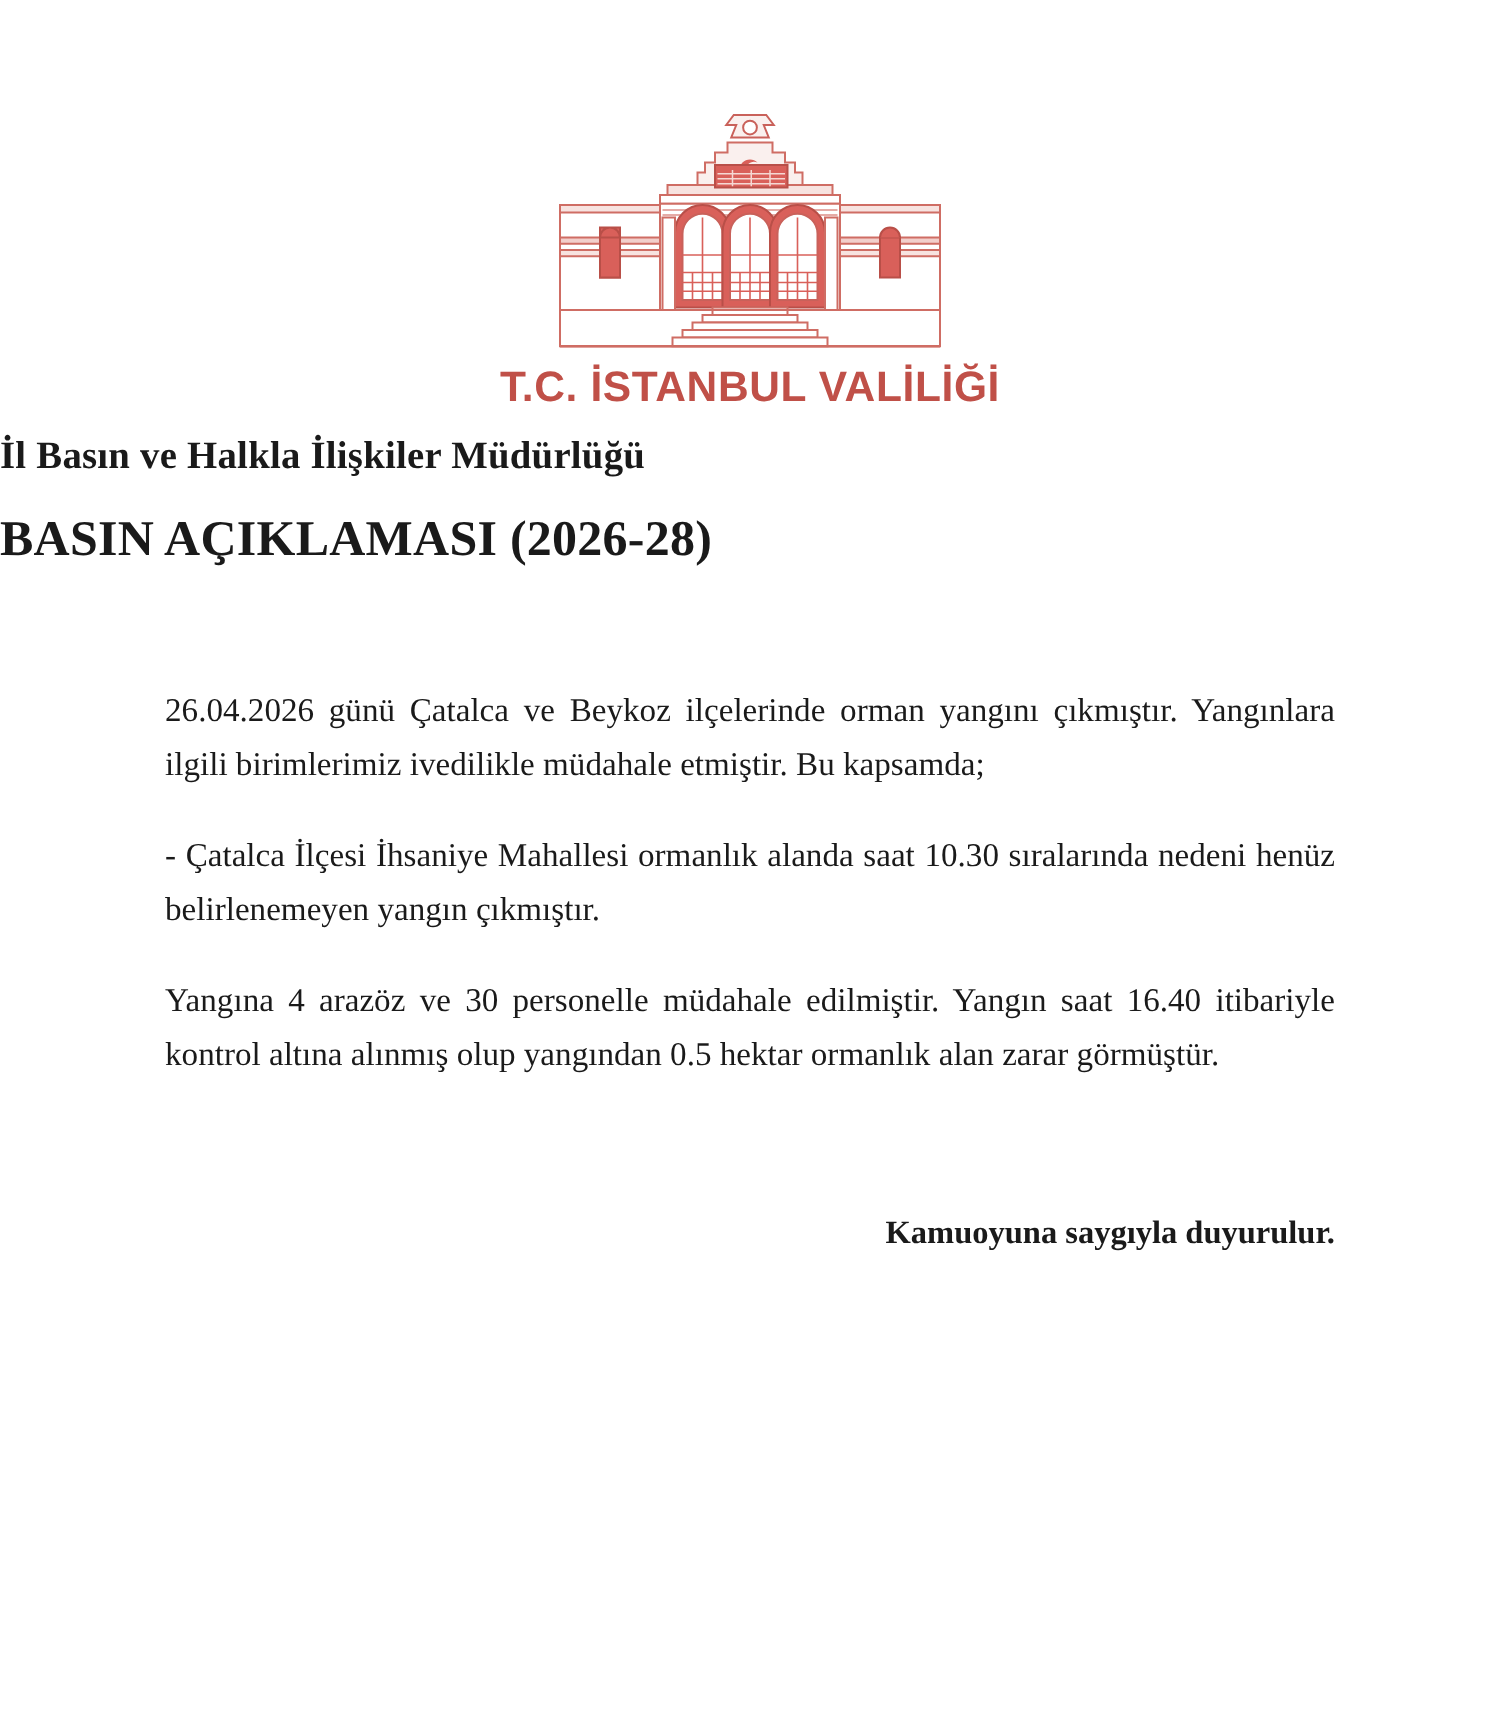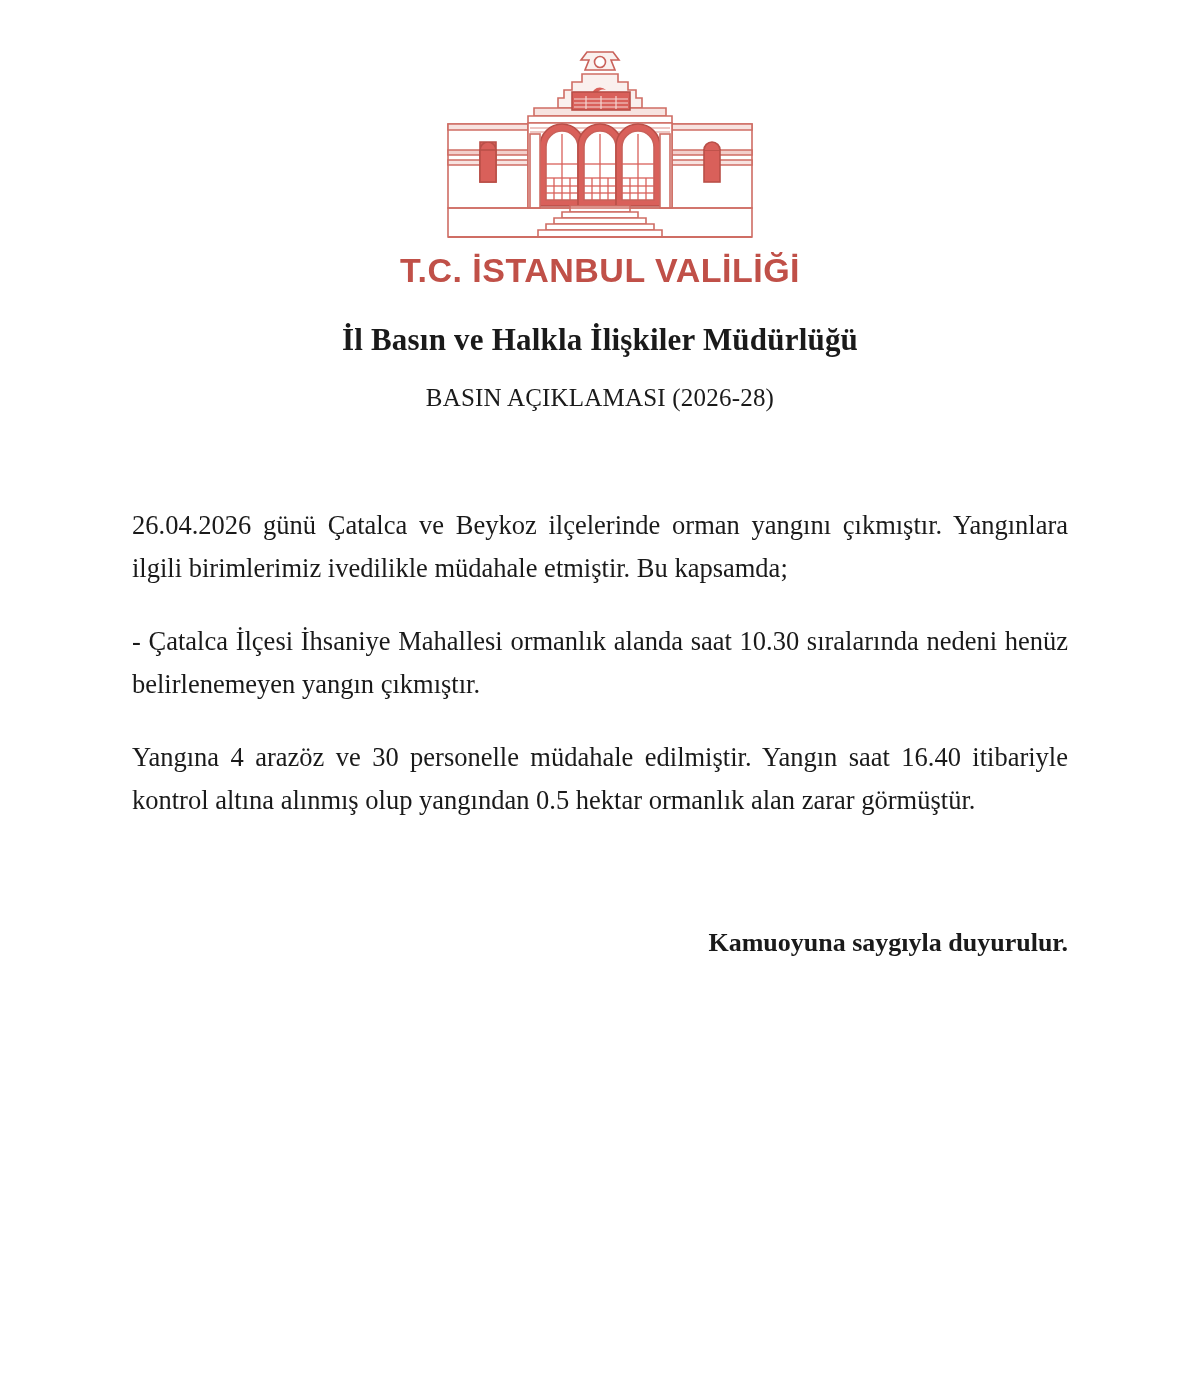--- a/index.html
+++ b/index.html
@@ -24,52 +24,53 @@
     box-sizing: border-box;
   }
 
   
   .logo-block {
     width: 100%;
     padding-top: 46px;
     display: flex;
     flex-direction: column;
     align-items: center;
+    margin-top: 40px;
   }
   .logo-emblem {
     width: 340px;
     height: 205px;
     display: block;
   }
   .logo-wordmark {
     margin-top: 2px;
     font-family: "Liberation Sans", "DejaVu Sans", sans-serif;
     font-size: 34px;
     font-weight: 600;
     letter-spacing: 0.5px;
     color: #c05048;
     line-height: 1;
     white-space: nowrap;
   }
 
   
   .headings {
-    margin-top: 34px;
-    text-align: center;
+    margin-top: 18px;
+    text-align: left;
   }
   .heading-1 {
     font-size: 31px;
     font-weight: bold;
     line-height: 1.25;
     letter-spacing: 0.2px;
   }
   .heading-2 {
     margin-top: 22px;
-    font-size: 25px;
-    font-weight: normal;
+    font-size: 40px;
+    font-weight: bold;
     line-height: 1.25;
     letter-spacing: 0.2px;
   }
 
   
   .body-block {
     margin: 17px auto;
     width: 936px;
     padding-top: 74px;
   }

